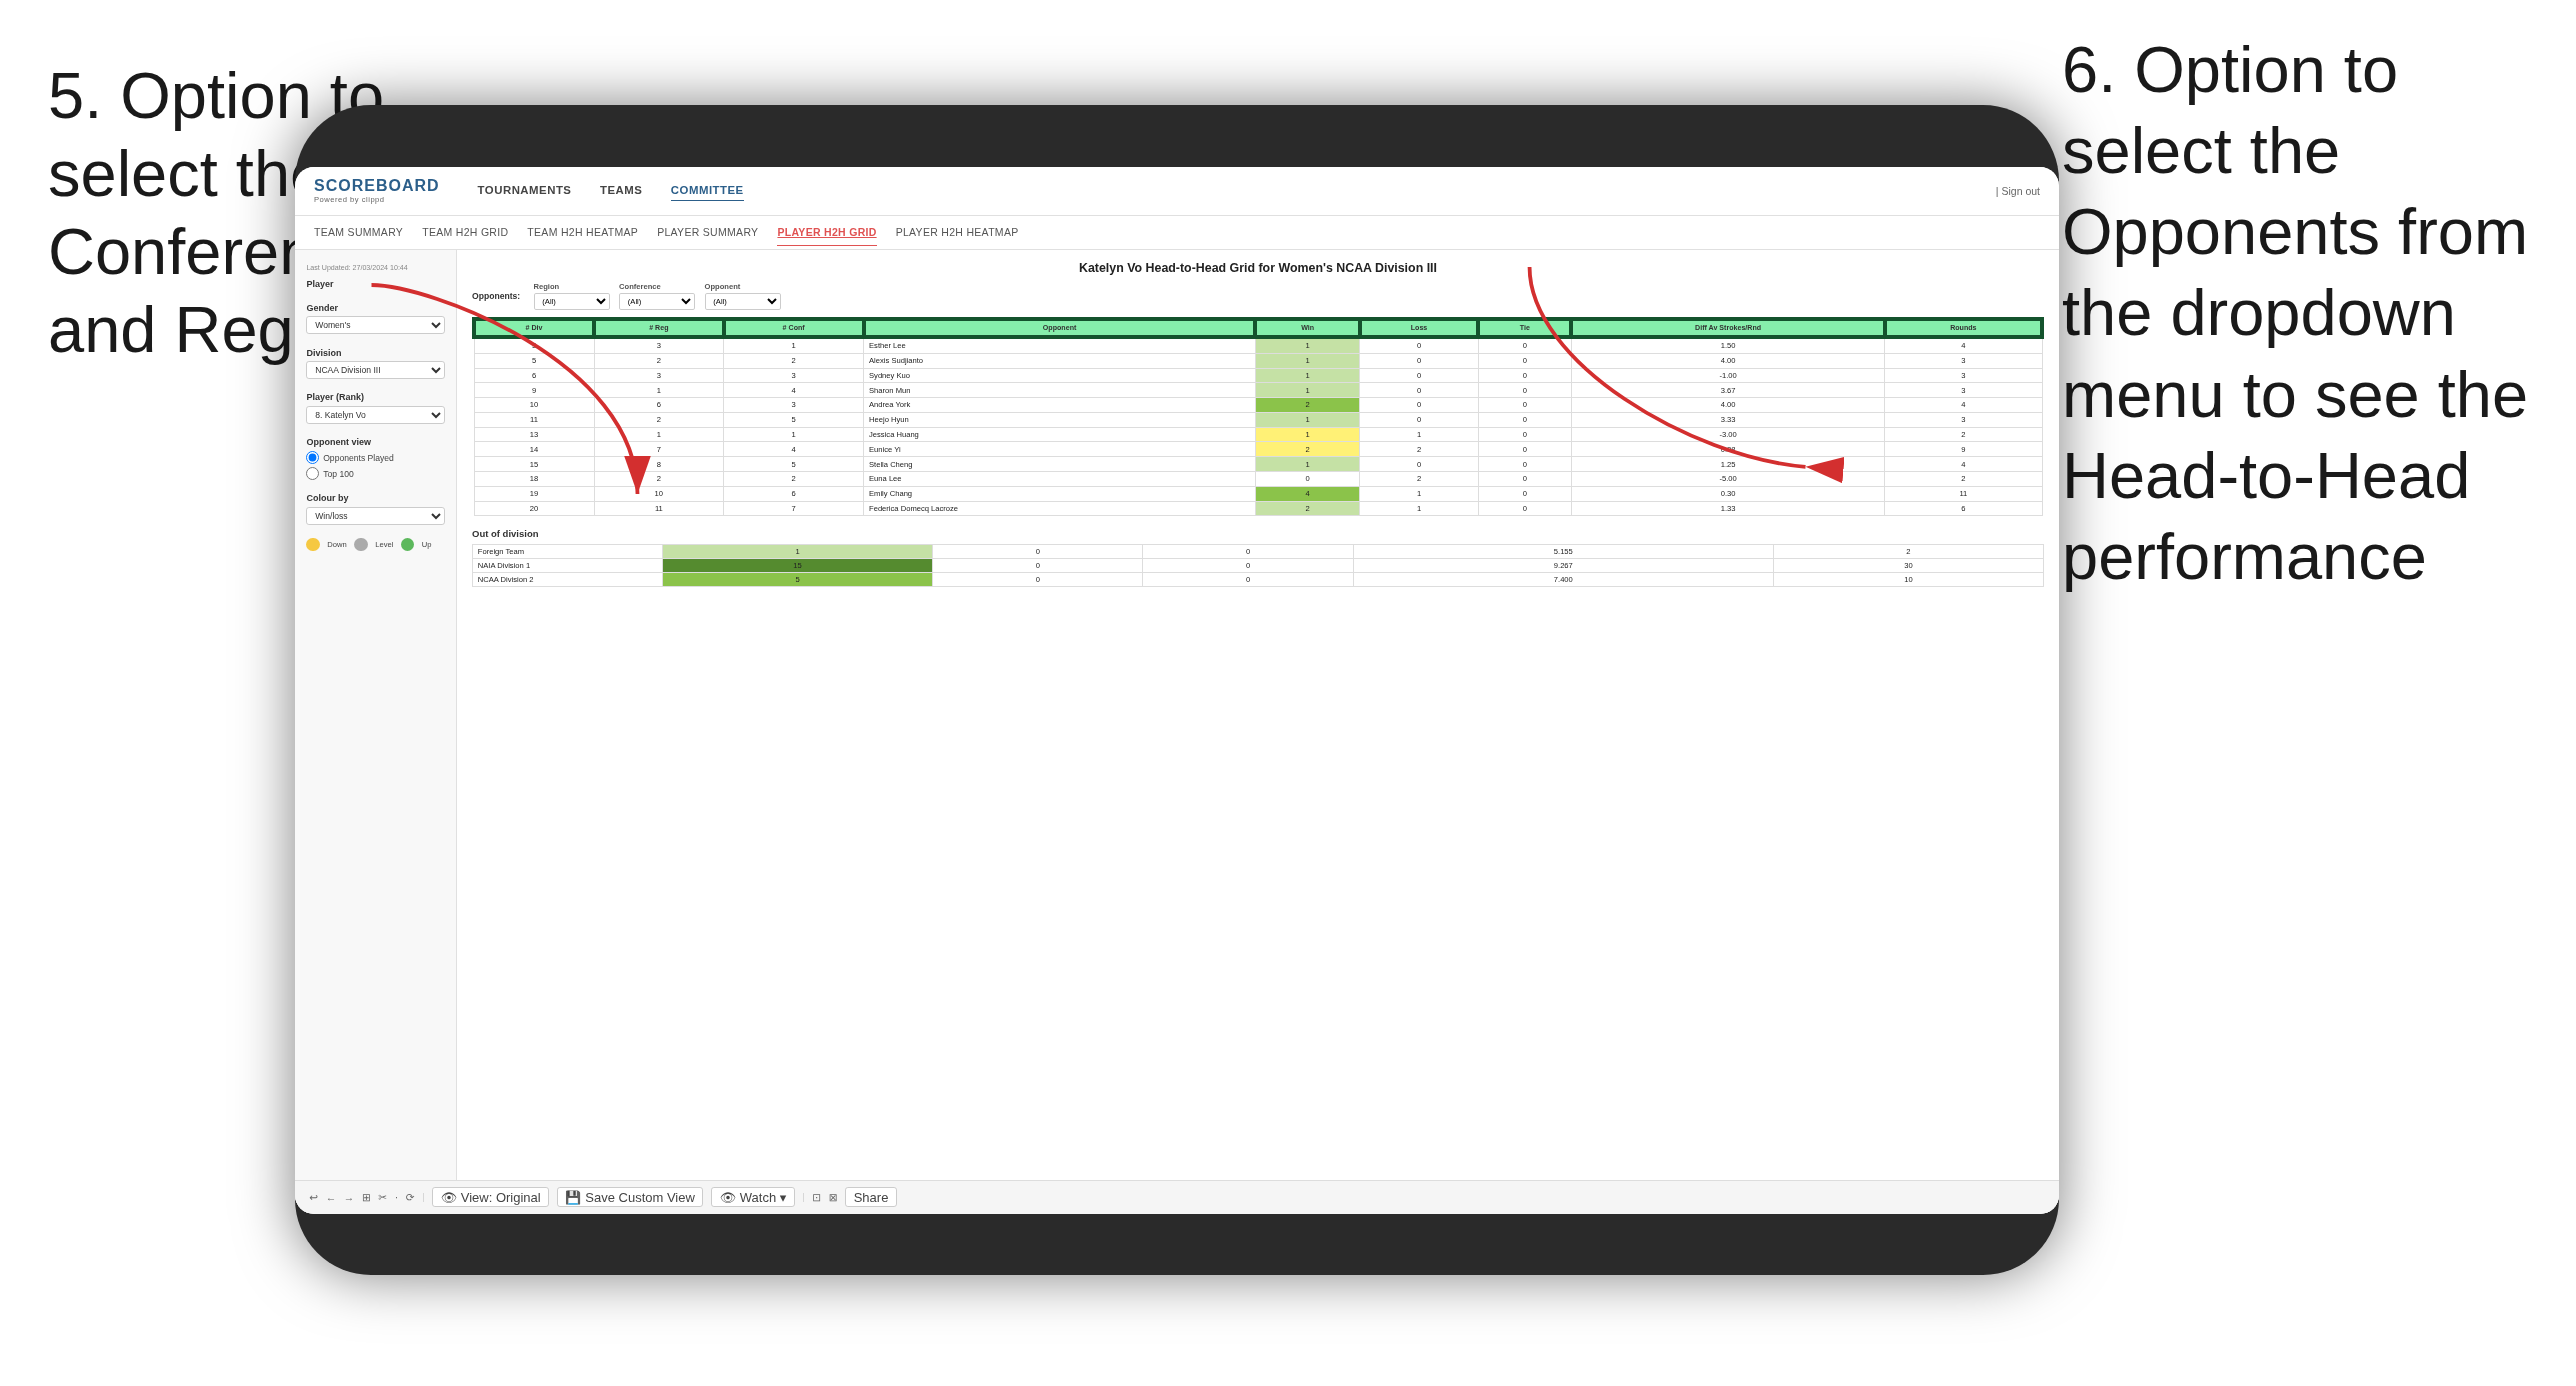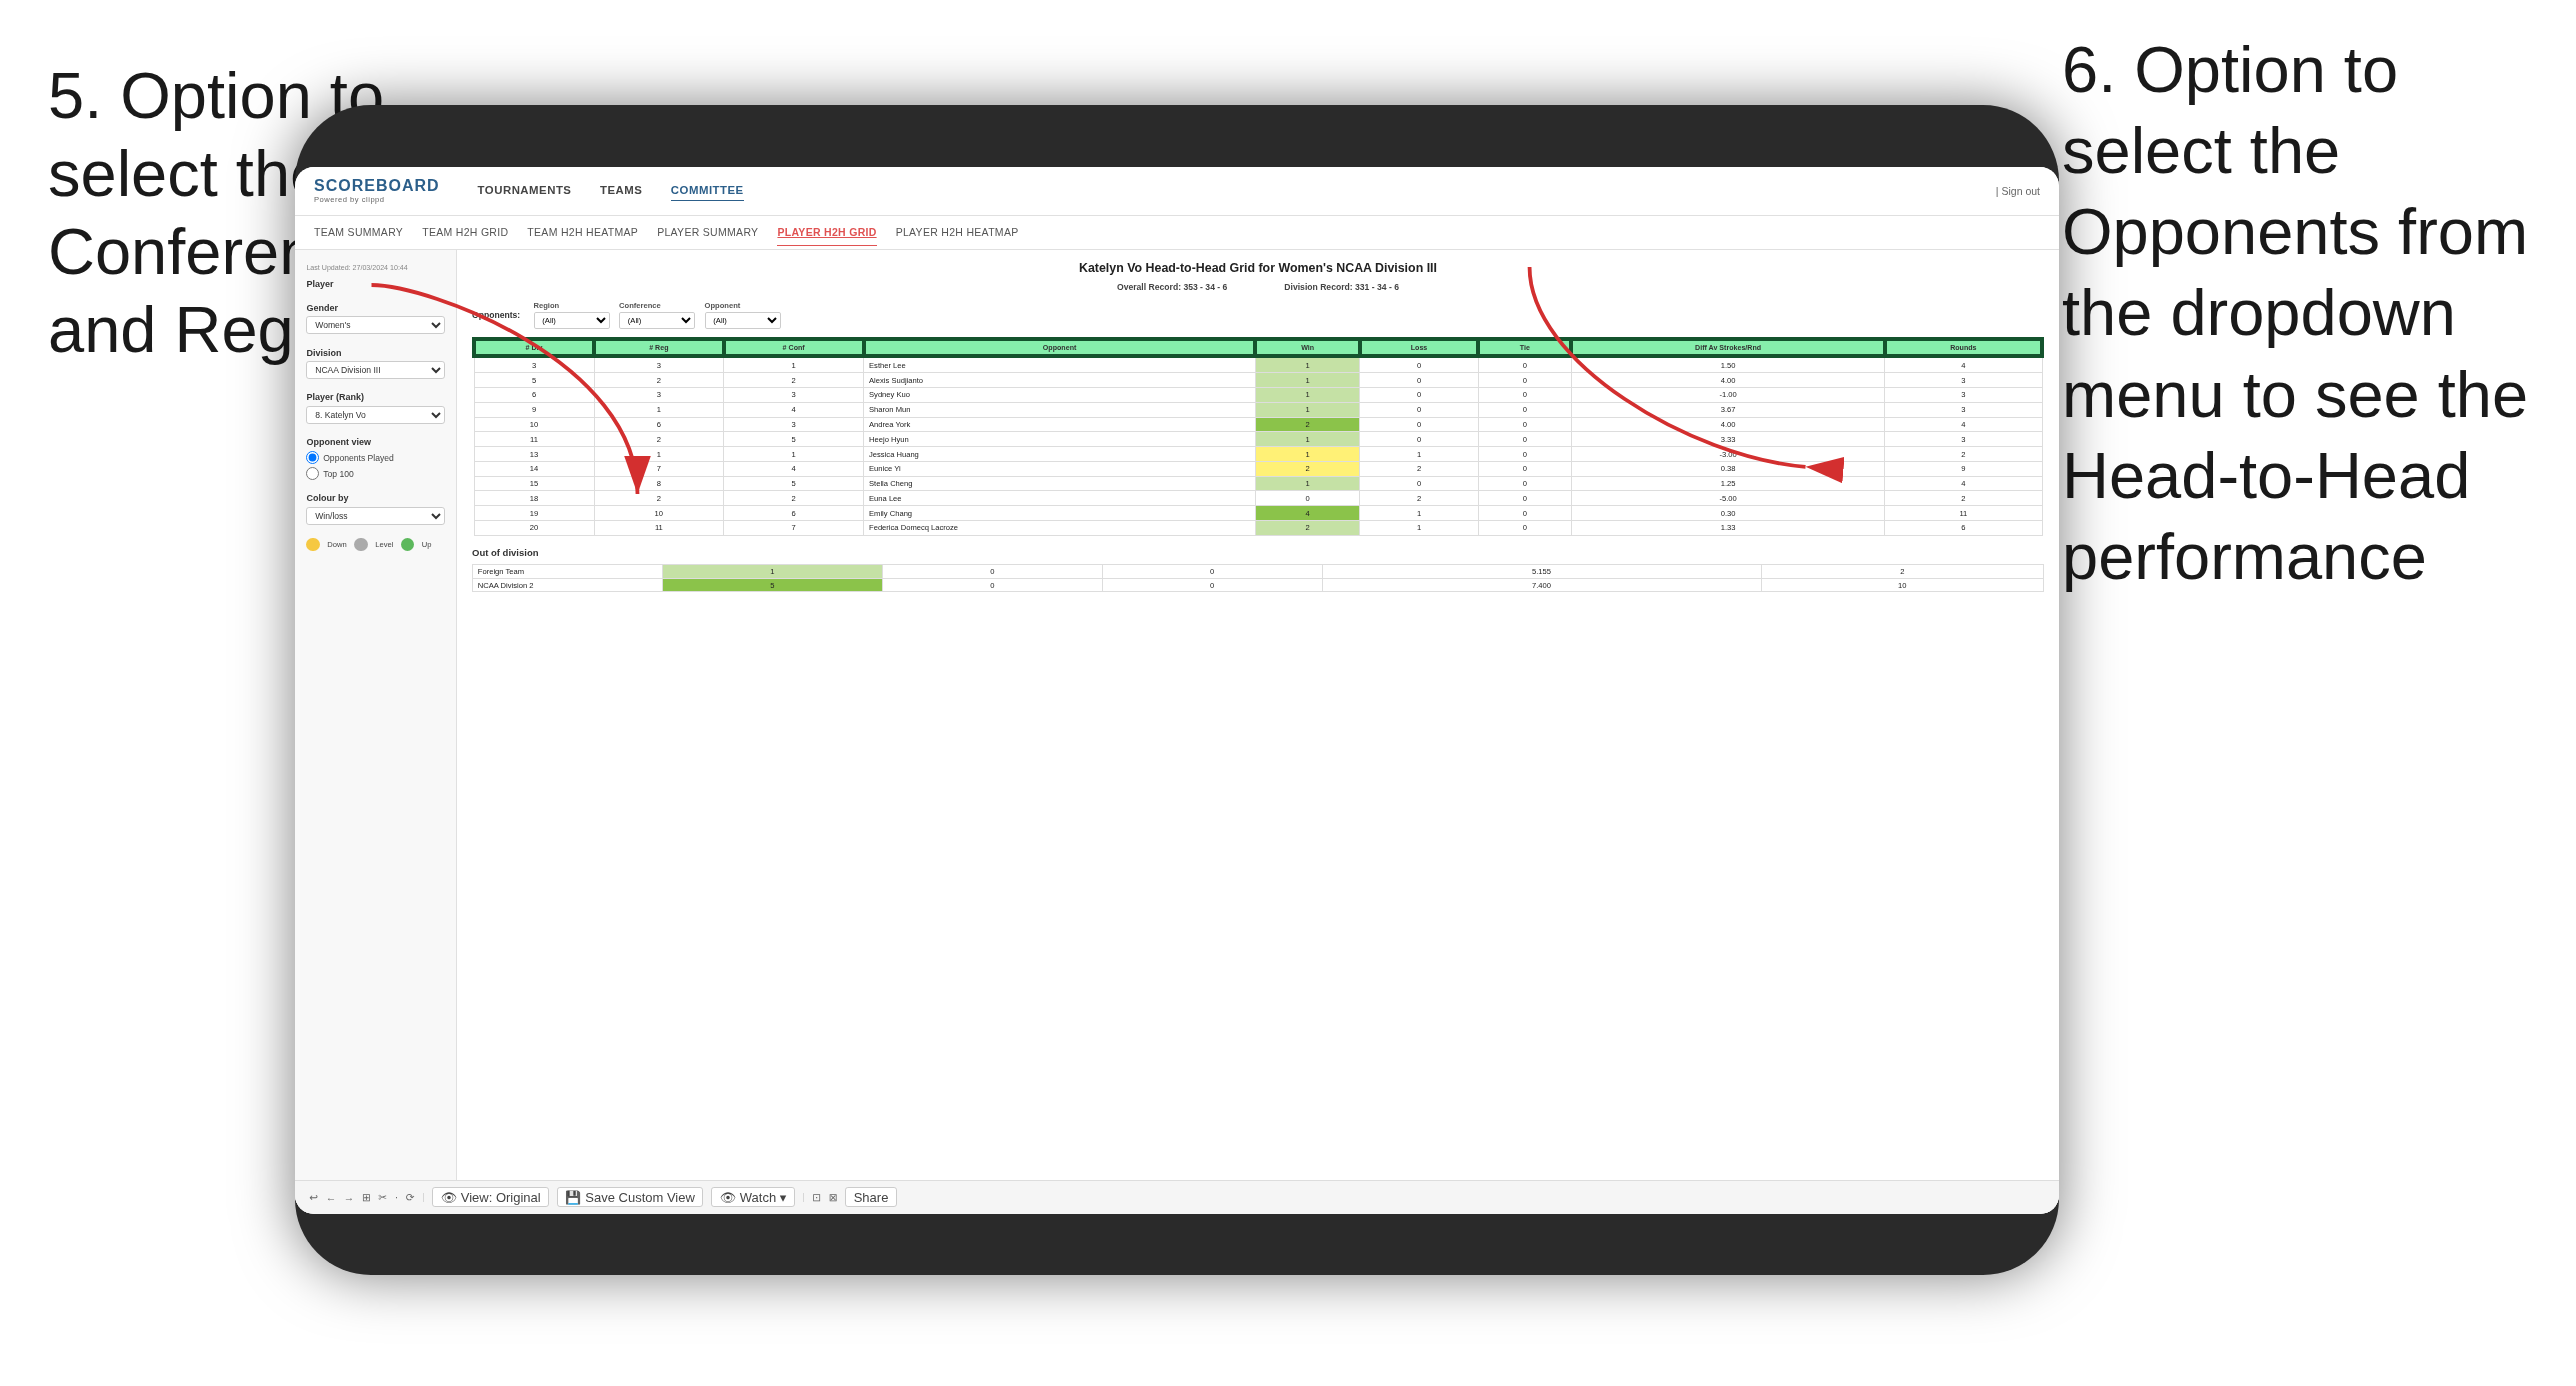--- a/index.html
+++ b/index.html
@@ -512,30 +512,20 @@
           <div class="legend-dot" style="background:#aaaaaa;"></div>
           <span class="legend-label">Level</span>
           <div class="legend-dot" style="background:#5cb85c;"></div>
           <span class="legend-label">Up</span>
         </div>
       </div>
 
       <div class="grid-area">
         <div class="grid-title">Katelyn Vo Head-to-Head Grid for Women's NCAA Division III</div>
 
-        <div class="record-row">
-          <div class="record-item">
-            <span>Overall Record:</span>
-            <span>353 - 34 - 6</span>
-          </div>
-          <div class="record-item">
-            <span>Division Record:</span>
-            <span>331 - 34 - 6</span>
-          </div>
-        </div>
 
         <div class="filter-row">
           <span class="opponents-label">Opponents:</span>
           <div class="filter-group">
             <span class="filter-group-label">Region</span>
             <select class="filter-select">
               <option>(All)</option>
             </select>
           </div>
           <div class="filter-group">
@@ -710,20 +700,28 @@
 
           <tr>
       <td class="left-align" style="width:190px;margin-left:32px;">Foreign Team</td>
       <td style="background:#c5e1a5;">1</td>
       <td>0</td>
       <td>0</td>
       <td>5.155</td>
       <td>2</td>
     </tr>
               <tr>
+      <td class="left-align" style="width:190px;">NAIA Division 1</td>
+      <td style="background:#558b2f;">15</td>
+      <td>0</td>
+      <td>0</td>
+      <td>9.267</td>
+      <td>30</td>
+    </tr>
+              <tr>
       <td class="left-align" style="width:190px;">NCAA Division 2</td>
       <td style="background:#8bc34a;">5</td>
       <td>0</td>
       <td>0</td>
       <td>7.400</td>
       <td>10</td>
     </tr>
             </tbody>
         </table>
 

